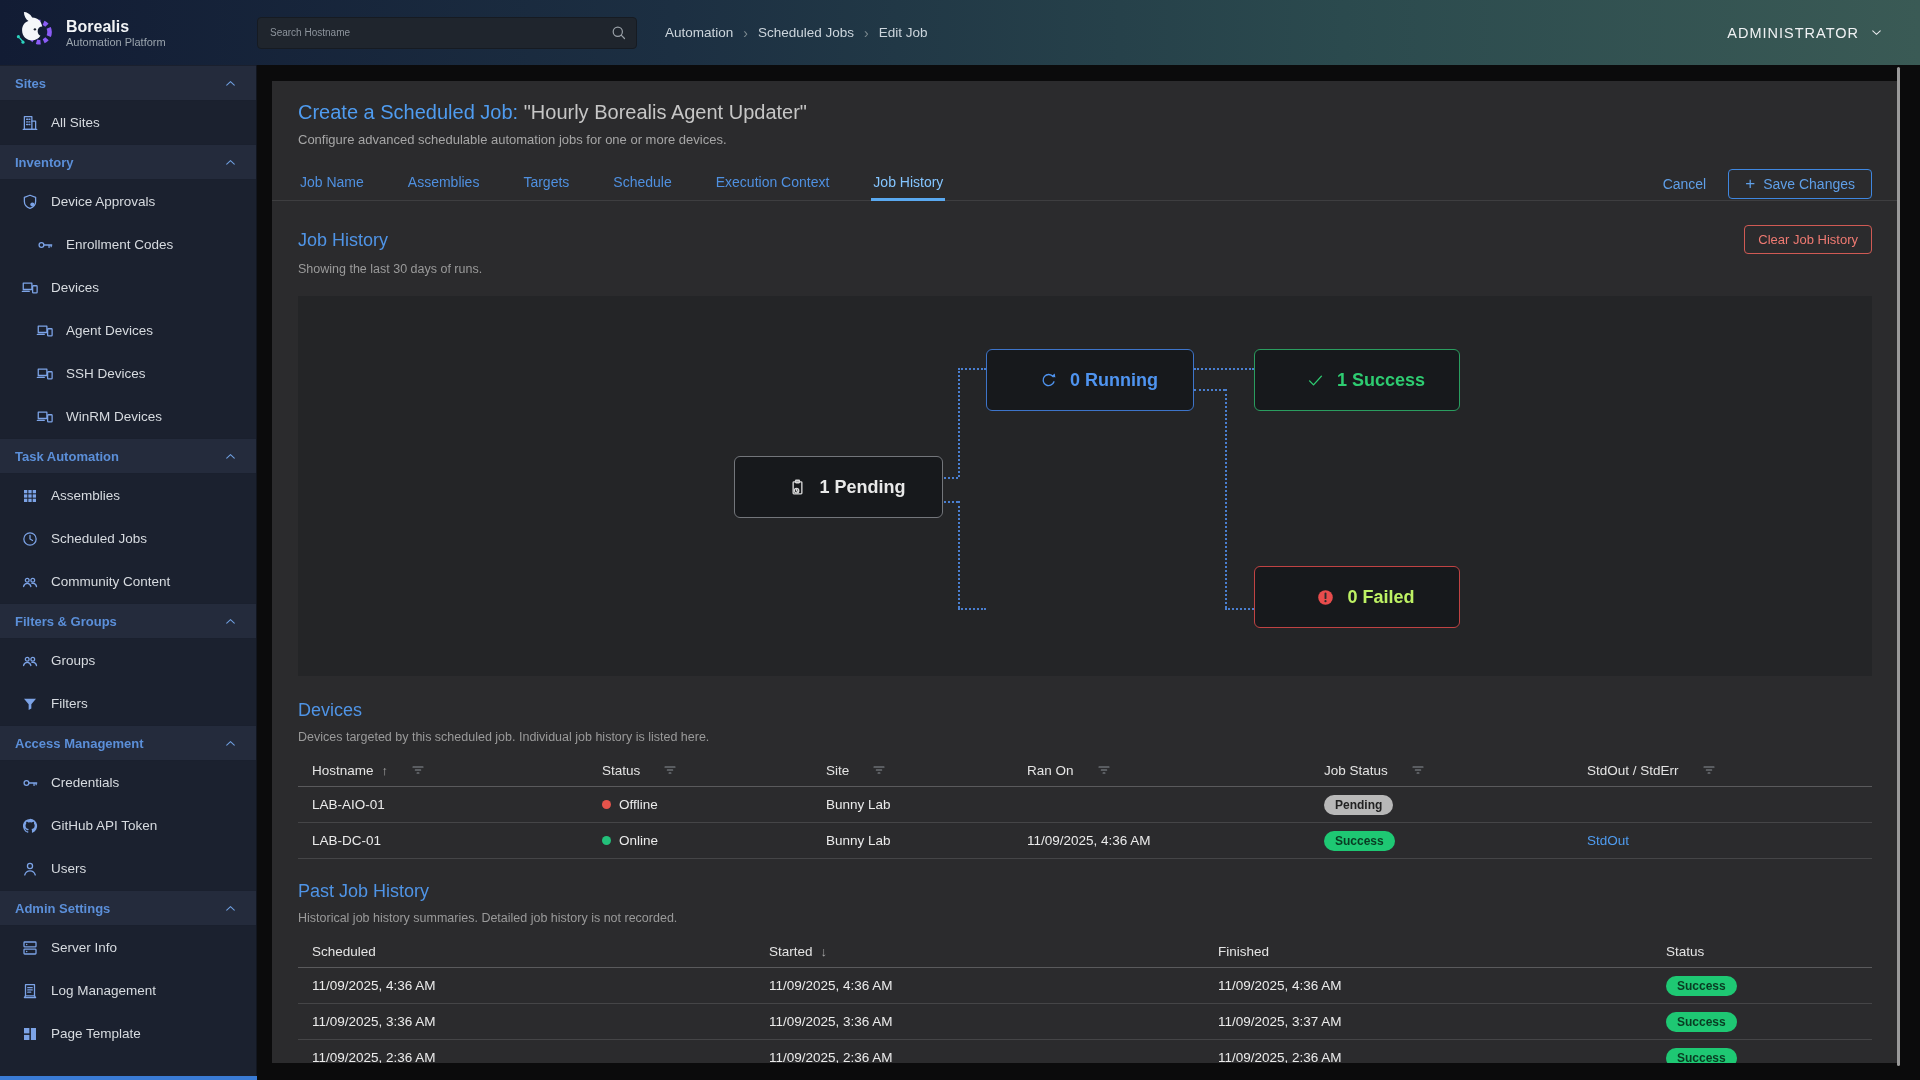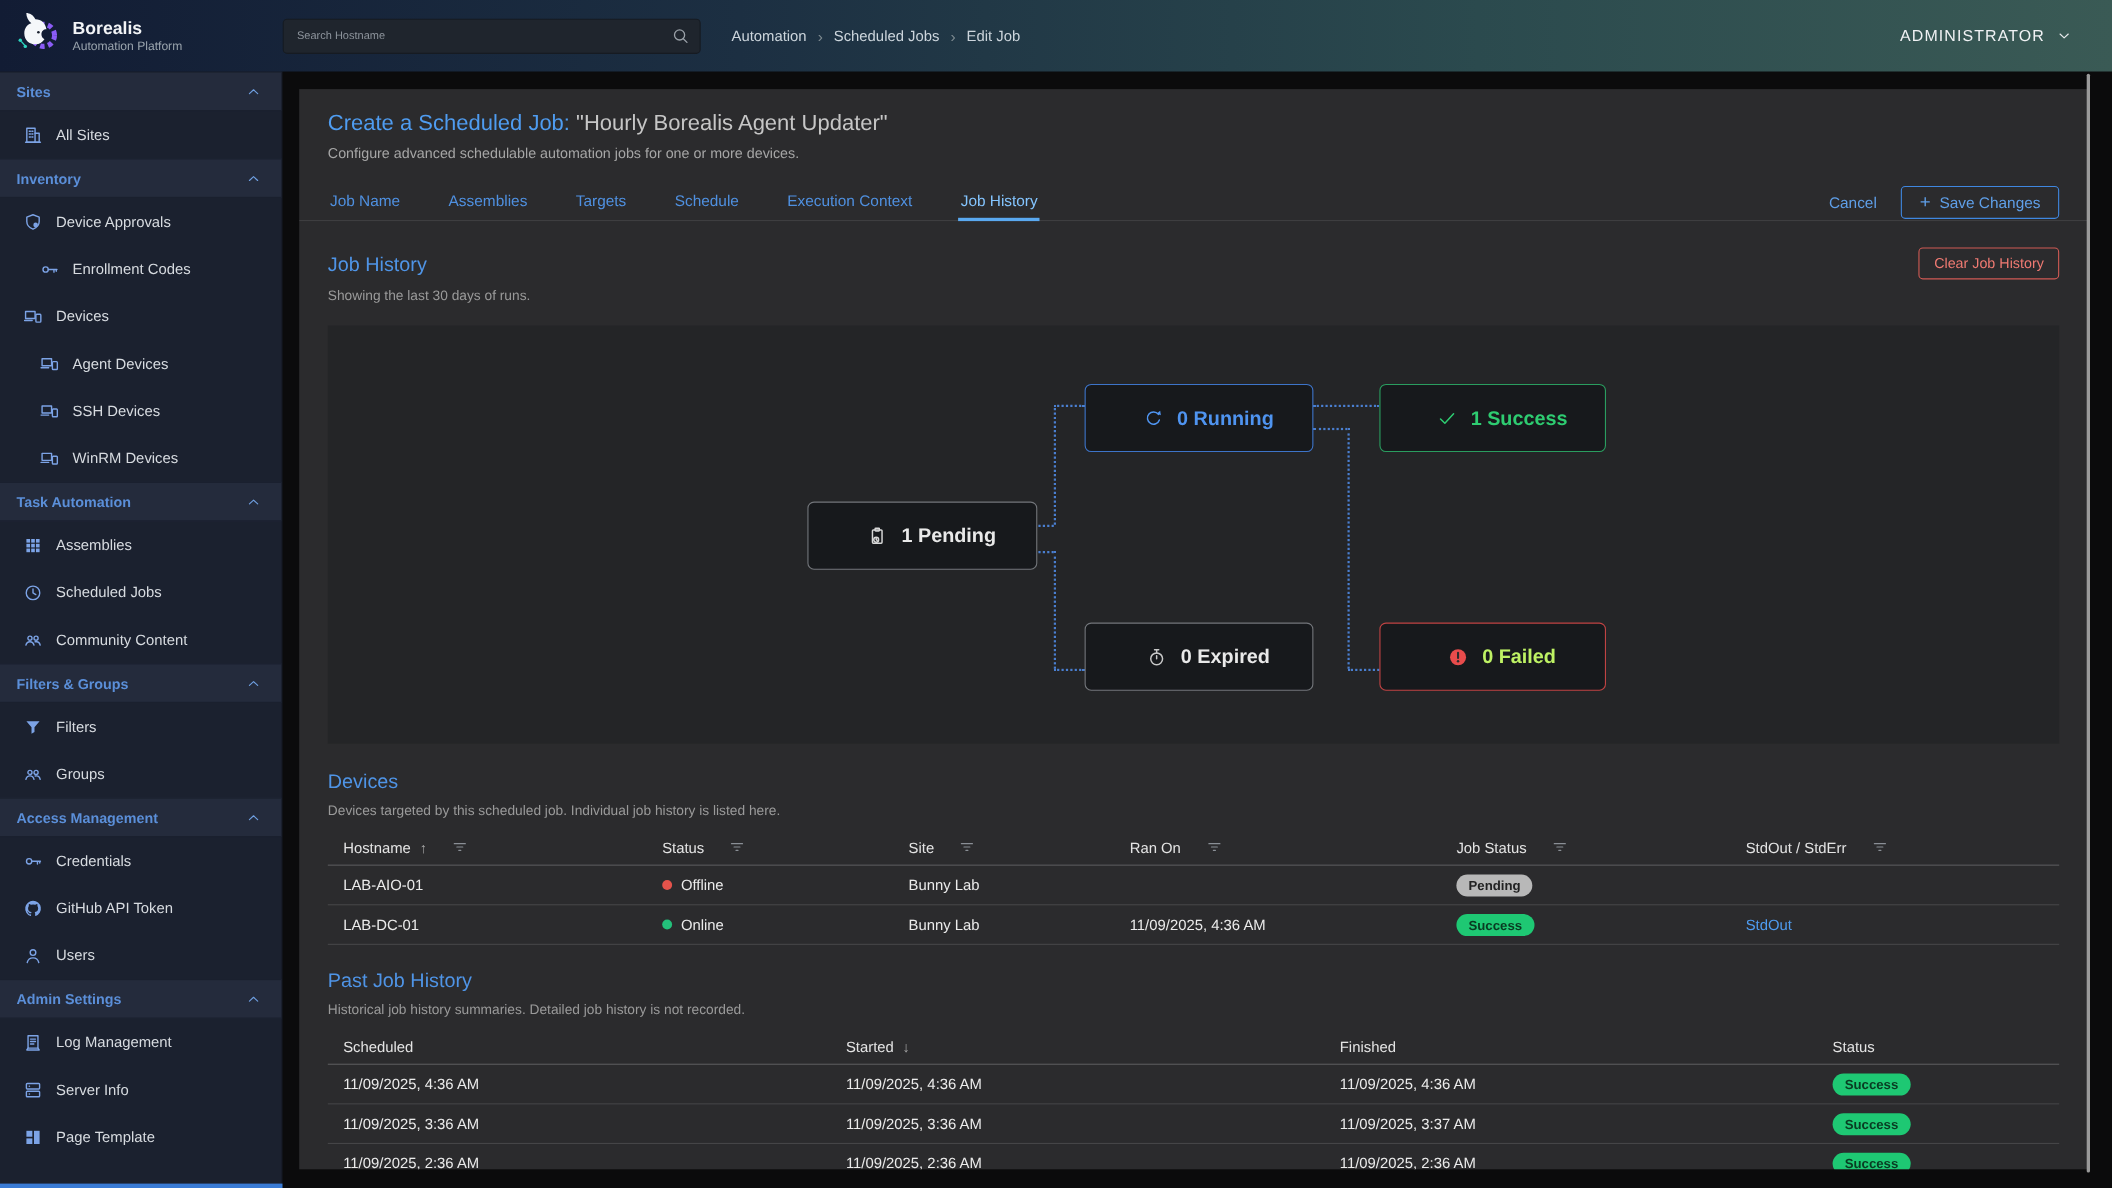--- a/index.html
+++ b/index.html
@@ -283,36 +283,36 @@
     <div class="nav-section">
       <span>Filters &amp; Groups</span>
       <span class="icn">
         <svg viewBox="0 0 24 24" fill="none" stroke="currentColor" stroke-width="1.7" stroke-linecap="round" stroke-linejoin="round">
           <path d="M6 14.5L12 9l6 5.5"></path>
         </svg>
       </span>
     </div>
     <div class="nav-item">
       <span class="icn">
-        <svg viewBox="0 0 24 24">
-          <path fill="currentColor" d="M4 5h16l-6.2 7.2V18l-3.6 2v-7.8z"></path>
-        </svg>
-      </span>
-      <span>Filters</span>
-    </div>
-    <div class="nav-item">
-      <span class="icn">
         <svg viewBox="0 0 24 24" fill="none" stroke="currentColor" stroke-width="1.7" stroke-linecap="round" stroke-linejoin="round">
           <circle cx="8.3" cy="9.6" r="2.5"></circle>
           <circle cx="15.7" cy="9.6" r="2.5"></circle>
           <path d="M3.4 18c.7-3 2.7-4.2 4.9-4.2s4.2 1.2 4.9 4.2M14.6 13.9c.5-.1 1.2-.1 1.7-.1 2.2 0 3.8 1.2 4.4 4.2"></path>
         </svg>
       </span>
       <span>Groups</span>
     </div>
+    <div class="nav-item">
+      <span class="icn">
+        <svg viewBox="0 0 24 24">
+          <path fill="currentColor" d="M4 5h16l-6.2 7.2V18l-3.6 2v-7.8z"></path>
+        </svg>
+      </span>
+      <span>Filters</span>
+    </div>
     <div class="nav-section">
       <span>Access Management</span>
       <span class="icn">
         <svg viewBox="0 0 24 24" fill="none" stroke="currentColor" stroke-width="1.7" stroke-linecap="round" stroke-linejoin="round">
           <path d="M6 14.5L12 9l6 5.5"></path>
         </svg>
       </span>
     </div>
     <div class="nav-item">
       <span class="icn">
@@ -340,40 +340,40 @@
       </span>
       <span>Users</span>
     </div>
     <div class="nav-section">
       <span>Admin Settings</span>
       <span class="icn">
         <svg viewBox="0 0 24 24" fill="none" stroke="currentColor" stroke-width="1.7" stroke-linecap="round" stroke-linejoin="round">
           <path d="M6 14.5L12 9l6 5.5"></path>
         </svg>
       </span>
-    </div>
-    <div class="nav-item">
-      <span class="icn">
-        <svg viewBox="0 0 24 24" fill="none" stroke="currentColor" stroke-width="1.7" stroke-linecap="round" stroke-linejoin="round">
-          <rect x="6" y="3.5" width="12" height="15"></rect>
-          <path d="M9 7.5h6M9 10.5h6M9 13.5h4M6 18.5l-1.5 2.2h15l-1.5-2.2"></path>
-        </svg>
-      </span>
-      <span>Log Management</span>
     </div>
     <div class="nav-item">
       <span class="icn">
         <svg viewBox="0 0 24 24" fill="none" stroke="currentColor" stroke-width="1.7" stroke-linecap="round" stroke-linejoin="round">
           <rect x="4" y="4" width="16" height="6.6" rx="1"></rect>
           <rect x="4" y="13.4" width="16" height="6.6" rx="1"></rect>
           <circle cx="7.6" cy="7.3" r="1" fill="currentColor" stroke="none"></circle>
           <circle cx="7.6" cy="16.7" r="1" fill="currentColor" stroke="none"></circle>
         </svg>
       </span>
       <span>Server Info</span>
+    </div>
+    <div class="nav-item">
+      <span class="icn">
+        <svg viewBox="0 0 24 24" fill="none" stroke="currentColor" stroke-width="1.7" stroke-linecap="round" stroke-linejoin="round">
+          <rect x="6" y="3.5" width="12" height="15"></rect>
+          <path d="M9 7.5h6M9 10.5h6M9 13.5h4M6 18.5l-1.5 2.2h15l-1.5-2.2"></path>
+        </svg>
+      </span>
+      <span>Log Management</span>
     </div>
     <div class="nav-item">
       <span class="icn">
         <svg viewBox="0 0 24 24">
           <g fill="currentColor">
             <rect x="4" y="4" width="7.2" height="7.2"></rect>
             <rect x="13.2" y="4" width="6.8" height="16"></rect>
             <rect x="4" y="13.2" width="7.2" height="6.8"></rect>
           </g>
         </svg>
@@ -450,29 +450,20 @@
         <span>0 Running</span>
       </div>
       <div class="flow-box fb-success">
         <span class="icn">
             <svg viewBox="0 0 24 24" fill="none" stroke="currentColor" stroke-width="1.7" stroke-linecap="round" stroke-linejoin="round">
               <path d="M4.5 12.5l5 5L19.5 6.5"></path>
             </svg>
           </span>
         <span>1 Success</span>
       </div>
-      <div class="flow-box fb-expired">
-        <span class="icn">
-            <svg viewBox="0 0 24 24" fill="none" stroke="currentColor" stroke-width="1.7" stroke-linecap="round" stroke-linejoin="round">
-              <circle cx="12" cy="13.8" r="6.8"></circle>
-              <path d="M12 10.4v3.4M9.6 3.3h4.8M12 3.3V7"></path>
-            </svg>
-          </span>
-        <span>0 Expired</span>
-      </div>
       <div class="flow-box fb-failed">
         <span class="icn">
             <svg viewBox="0 0 24 24">
               <circle cx="12" cy="12" r="9.2" fill="currentColor"></circle>
               <path d="M12 6.8v6" stroke="#2b2b2d" stroke-width="2.4" stroke-linecap="round"></path>
               <circle cx="12" cy="16.6" r="1.4" fill="#2b2b2d"></circle>
             </svg>
           </span>
         <span>0 Failed</span>
       </div>

